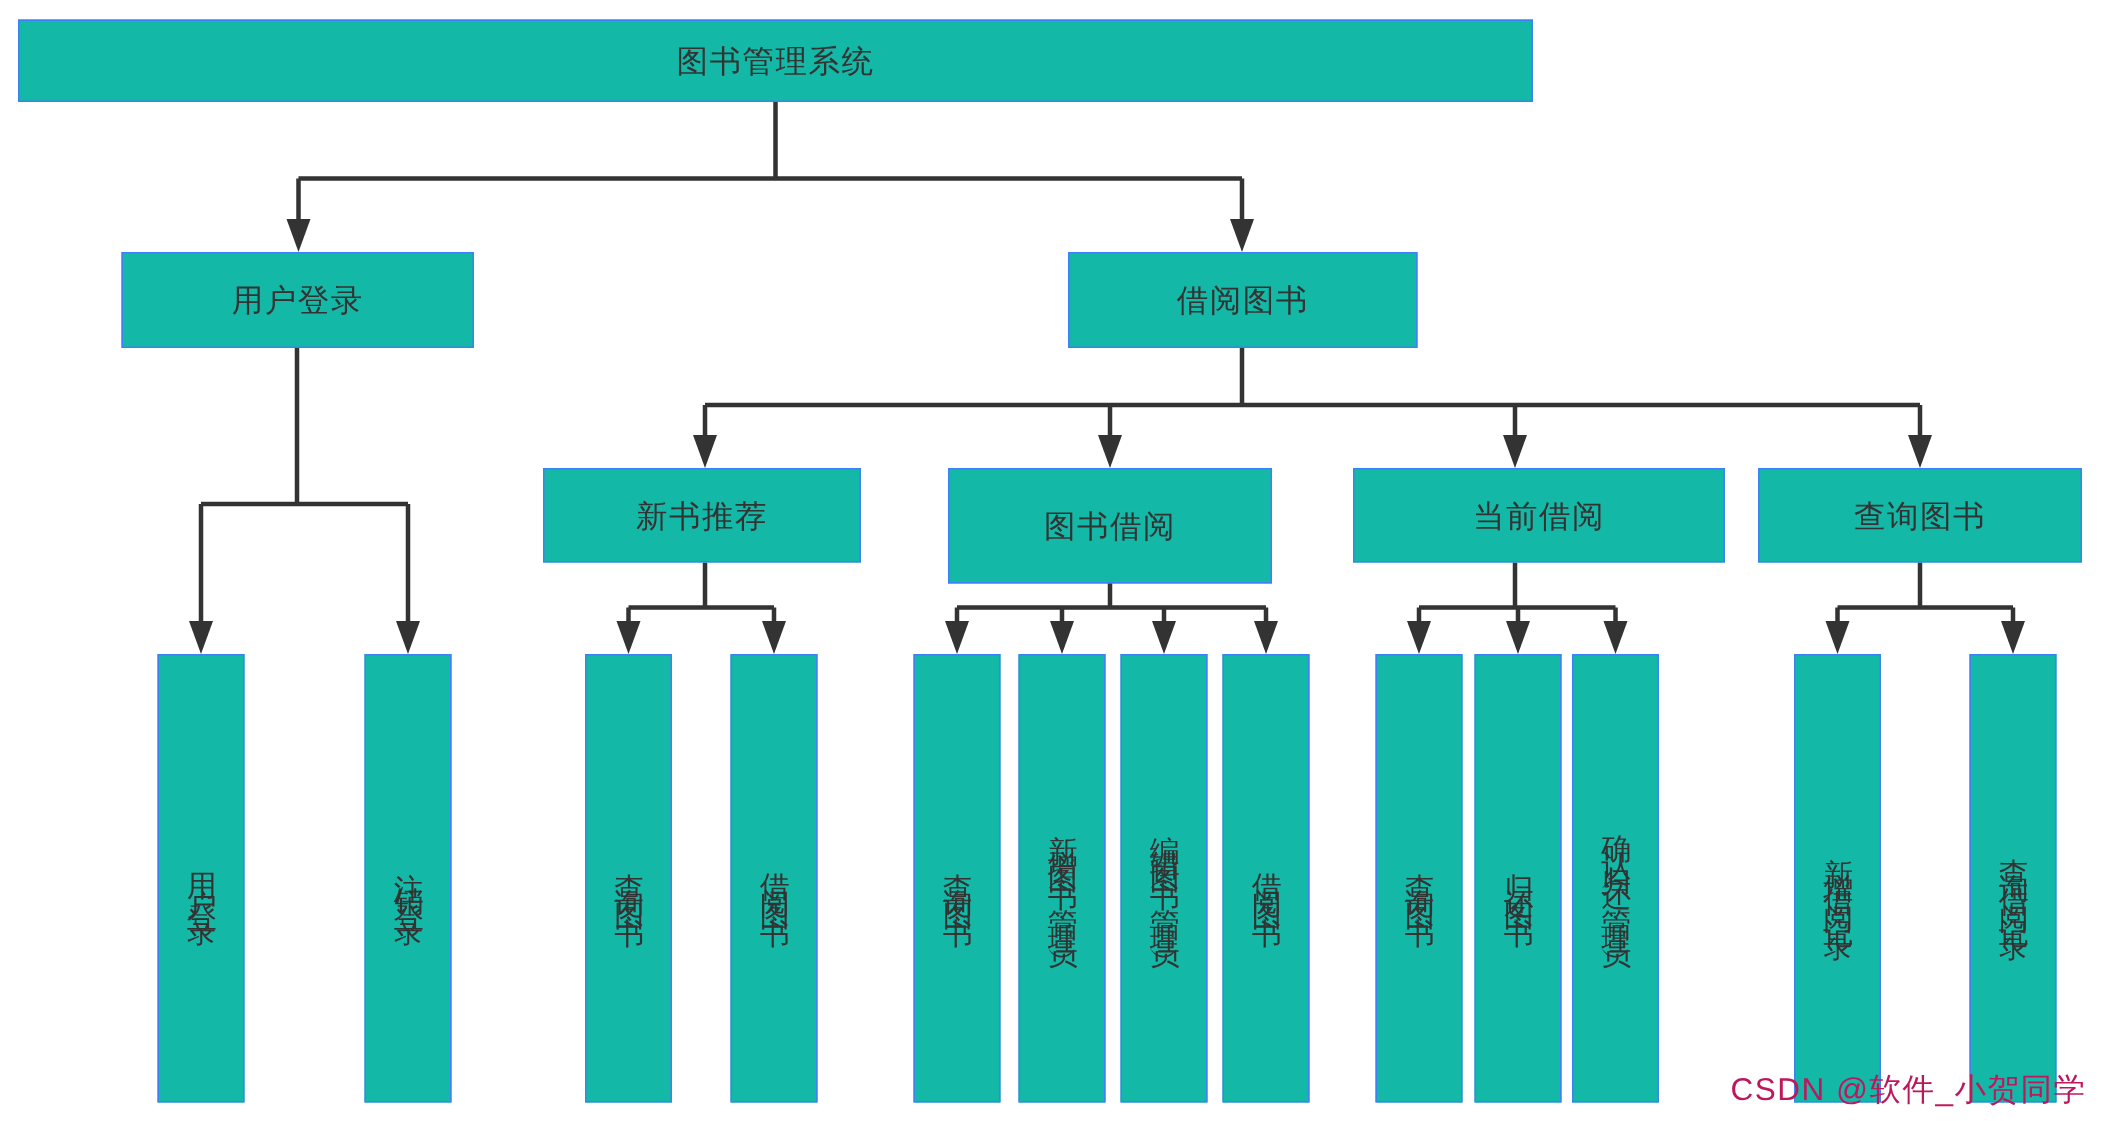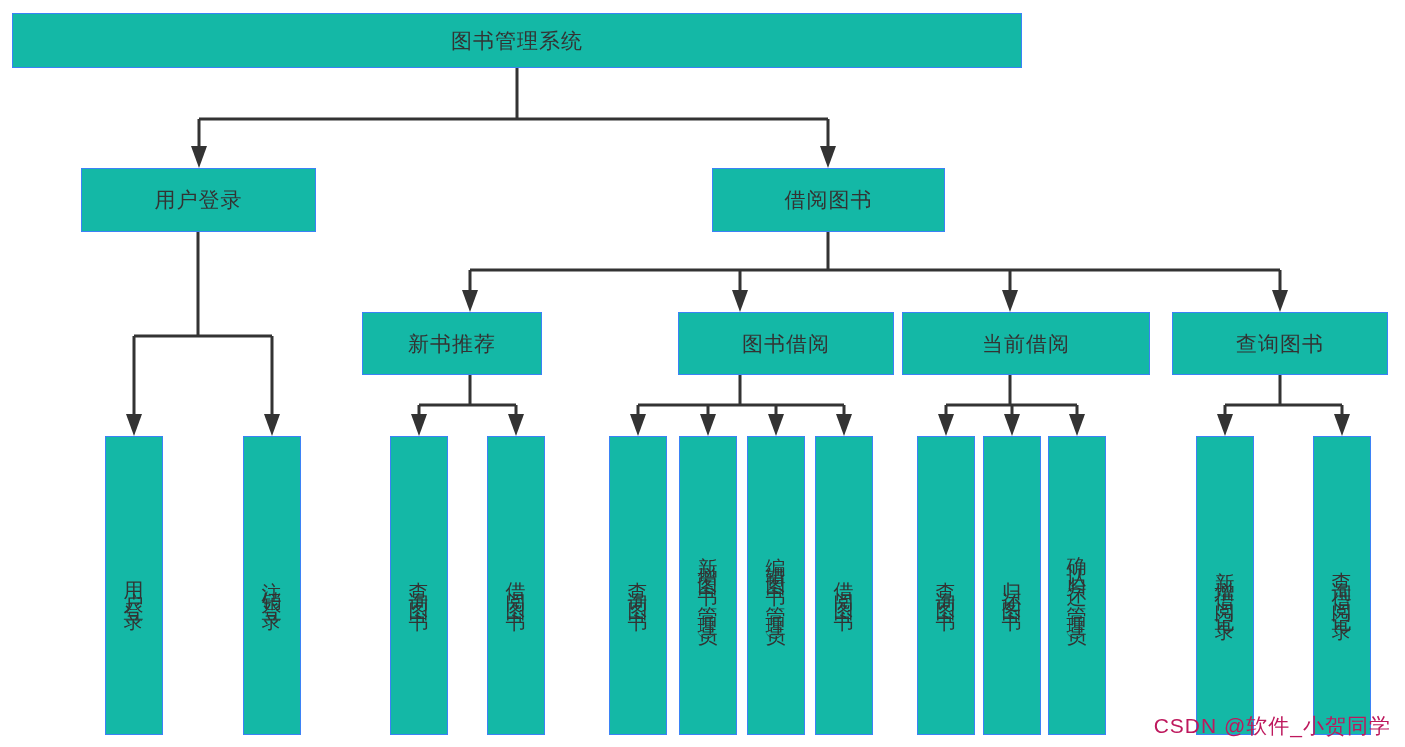--- a/index.html
+++ b/index.html
@@ -84,22 +84,22 @@
       <path d="M1217 414 L1233 414 L1225 436 Z"></path>
       <path d="M1334 414 L1350 414 L1342 436 Z"></path>
     </g>
   </svg>
 
   <div class="node" style="left:12px; top:13px; width:1010px; height:55px;">图书管理系统</div>
 
   <div class="node" style="left:81px; top:168px; width:235px; height:64px;">用户登录</div>
   <div class="node" style="left:712px; top:168px; width:233px; height:64px;">借阅图书</div>
 
-  <div class="node" style="left:362px; top:312px; width:180px; height:63px;">新书推荐</div>
-  <div class="node" style="left:632px; top:312px; width:216px; height:63px;margin-left:46px;">图书借阅</div>
+  <div class="node" style="left:362px; top:312px; width:212px; height:63px;">新书推荐</div>
+  <div class="node" style="left:632px; top:312px; width:216px; height:77px;">图书借阅</div>
   <div class="node" style="left:902px; top:312px; width:248px; height:63px;">当前借阅</div>
   <div class="node" style="left:1172px; top:312px; width:216px; height:63px;">查询图书</div>
 
   <div class="node leaf" style="left:105px; top:436px; width:58px; height:299px;">用户登录</div>
   <div class="node leaf" style="left:243px; top:436px; width:58px; height:299px;">注销登录</div>
   <div class="node leaf" style="left:390px; top:436px; width:58px; height:299px;">查询图书</div>
   <div class="node leaf" style="left:487px; top:436px; width:58px; height:299px;">借阅图书</div>
   <div class="node leaf" style="left:609px; top:436px; width:58px; height:299px;">查询图书</div>
   <div class="node leaf" style="left:679px; top:436px; width:58px; height:299px;">新增图书（管理员）</div>
   <div class="node leaf" style="left:747px; top:436px; width:58px; height:299px;">编辑图书（管理员）</div>

